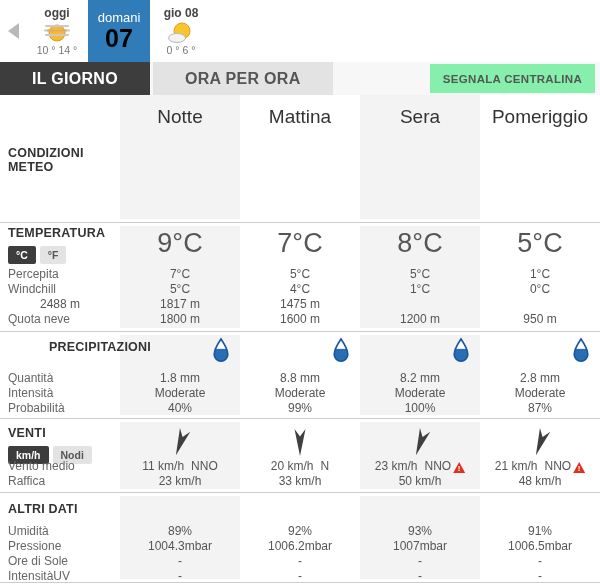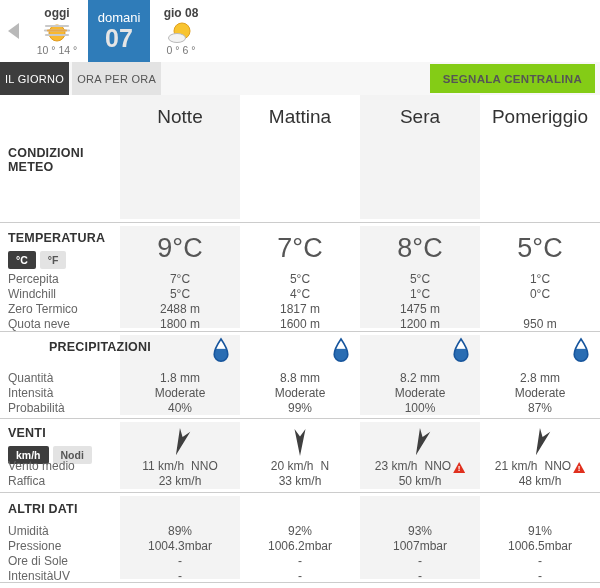--- a/index.html
+++ b/index.html
@@ -8,30 +8,30 @@
 
   
   .day-selector { height:62px; display:flex; align-items:stretch; background:#fff; }
   .prev-arrow { width:26px; display:flex; align-items:center; justify-content:center; cursor:pointer; }
   .prev-arrow .tri { width:0; height:0; border-top:8px solid transparent; border-bottom:8px solid transparent; border-right:11px solid #b9b9b9; }
   .day-tab { width:62px; display:flex; flex-direction:column; align-items:center; justify-content:center; cursor:pointer; padding:18px 0; }
   .day-tab .dname { font-size:12px; font-weight:bold; color:#444; line-height:14px; }
   .day-tab .dtemps { font-size:10.5px; color:#777; line-height:13px; }
   .day-tab.selected { background:#2f7cb9; color:#fff; }
   .day-tab.selected .dname { color:#fff; font-weight:normal; font-size:13px; }
-  .day-tab.selected .dnum { font-size:25px; font-weight:bold; line-height:27px; color:#e5e5e5; }
+  .day-tab.selected .dnum { font-size:25px; font-weight:bold; line-height:27px; color:#000000; }
   .day-icon { height:26px; display:flex; align-items:center; justify-content:center; }
 
   
   .tab-bar { height:33px; background:#f7f7f7; display:flex; align-items:stretch; }
-  .tab { display:flex; align-items:center; padding:0 5px; font-size:11px; font-weight:normal; letter-spacing:.3px; cursor:pointer; }
+  .tab { display:flex; align-items:center; padding:0 32px; font-size:16px; font-weight:bold; letter-spacing:.3px; cursor:pointer; }
   .tab.active { background:#3d3d3d; color:#fff; }
   .tab.inactive { background:#e3e3e3; color:#555; margin-left:3px; }
   .tab-spacer { flex:1; }
-  .report-btn { display:flex; align-items:center; padding:0 13px; margin:2px 5px 2px 0; background:#84cc16; color:#555; font-size:11.5px; font-weight:bold; letter-spacing:.3px; cursor:pointer; }
+  .report-btn { display:flex; align-items:center; padding:0 13px; margin:2px 5px 2px 0; background:#86efac; color:#555; font-size:11.5px; font-weight:bold; letter-spacing:.3px; cursor:pointer; }
 
   
   .forecast { border-bottom:1px solid #ccc; }
   .section { position:relative; overflow:hidden; }
   .section + .section { border-top:1px solid #ccc; }
   .stripe { position:absolute; top:3px; bottom:3px; width:120px; background:#f3f3f3; z-index:0; }
   .stripe.s1 { left:120px; } .stripe.s2 { left:360px; }
   .sec-conditions .stripe { top:0; }
   .row { position:relative; z-index:1; display:grid; grid-template-columns:120px 120px 120px 120px 120px; }
   .cell { text-align:center; }
@@ -41,21 +41,21 @@
   .sec-conditions .colhead { font-size:19px; color:#333; line-height:33px; }
   .sec-conditions .cond-label-wrap { display:flex; align-items:center; height:119px; }
   .icon-row .cell { height:54px; display:flex; align-items:center; justify-content:center; }
 
   .sec-title { font-size:12.5px; font-weight:bold; color:#333; letter-spacing:.2px; }
   .unit-toggles { margin-top:5px; display:flex; gap:4px; }
   .unit-btn { font-size:10.5px; font-weight:bold; padding:3px 8px; border-radius:2px; cursor:pointer; }
   .unit-btn.on { background:#3d3d3d; color:#fff; }
   .unit-btn.off { background:#e3e3e3; color:#555; }
 
-  .sec-temp { height:109px; padding-top:5px; }
+  .sec-temp { height:109px; }
   .bigtemp-row { height:44px; }
   .bigtemp { font-size:27px; color:#555; line-height:40px; font-weight:normal; }
   .datarow { height:15px; }
   .datarow .lcell { font-size:12px; color:#666; line-height:15px; }
   .datarow .cell { font-size:12px; color:#555; line-height:15px; }
 
   .sec-precip { height:87px; padding-top:5px; }
   .drop-row { height:34px;margin-left:41px; }
   .drop-row .cell { display:flex; align-items:flex-start; justify-content:center; }
 
@@ -181,21 +181,20 @@
       <div class="cell">1°C</div>
     </div>
     <div class="row datarow">
       <div class="lcell">Windchill</div>
       <div class="cell">5°C</div>
       <div class="cell">4°C</div>
       <div class="cell">1°C</div>
       <div class="cell">0°C</div>
     </div>
     <div class="row datarow">
-      <div class="lcell">Zero Termico</div>
       <div class="cell">2488 m</div>
       <div class="cell">1817 m</div>
       <div class="cell">1475 m</div>
     </div>
     <div class="row datarow">
       <div class="lcell">Quota neve</div>
       <div class="cell">1800 m</div>
       <div class="cell">1600 m</div>
       <div class="cell">1200 m</div>
       <div class="cell">950 m</div>

